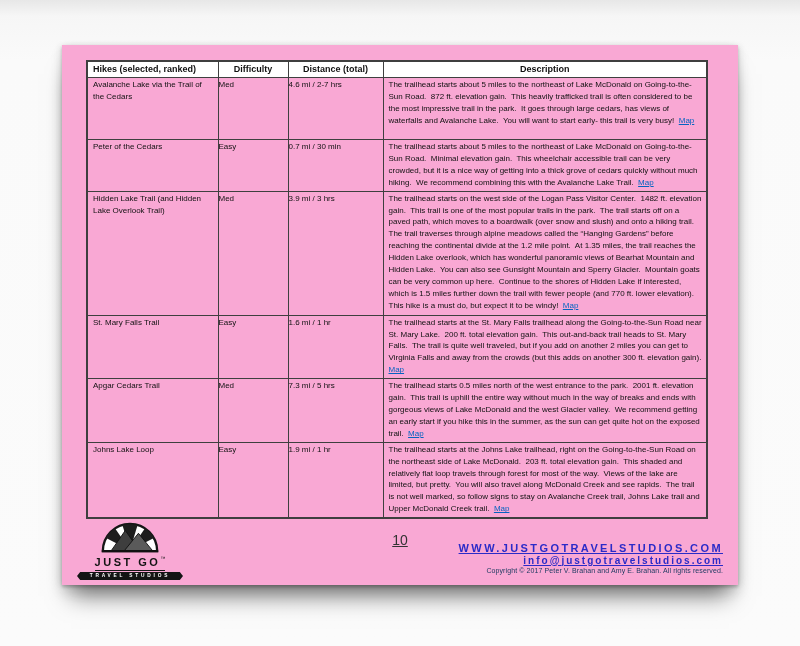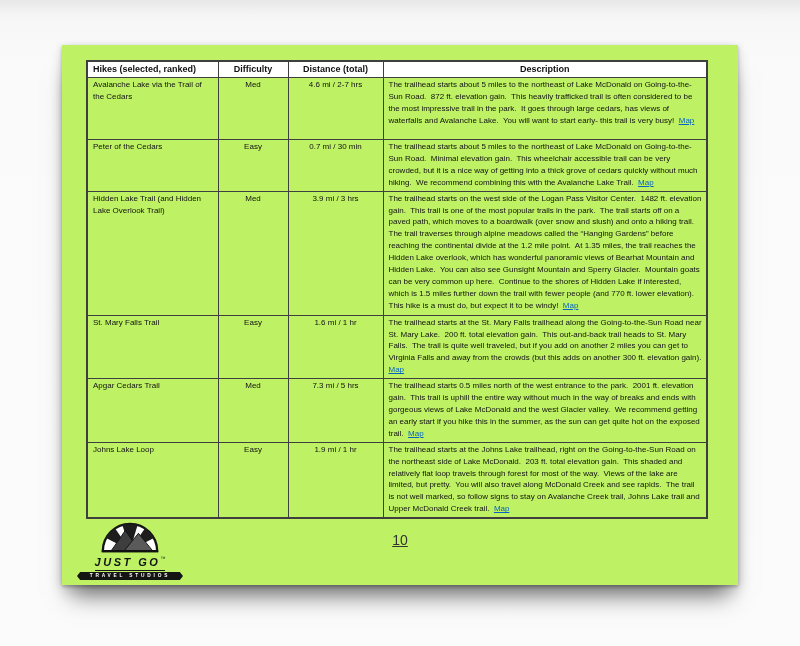--- a/index.html
+++ b/index.html
@@ -3,45 +3,45 @@
 <meta charset="utf-8">
 <style>
   * { margin:0; padding:0; box-sizing:border-box; }
   html,body { width:800px; height:646px; overflow:hidden; }
   body {
     font-family:"Liberation Sans", sans-serif;
     background:linear-gradient(180deg,#e7e7e7 0px,#f6f6f6 16px,#fafafa 60px,#fbfbfb 100%);
   }
   .page {
     position:absolute; left:62px; top:45px; width:676px; height:540px;
-    background:#bef264;
+    background:#f9a8d4;
     box-shadow:0 2px 3px rgba(0,0,0,0.20), 0 20px 22px -9px rgba(0,0,0,0.50), 0 7px 12px rgba(0,0,0,0.12), 3px 0 6px rgba(0,0,0,0.06), -3px 0 6px rgba(0,0,0,0.06);
   }
   table.hikes {
     border-collapse:collapse; table-layout:fixed;
     margin:15px 0 0 24px; width:620px;
     border:2px solid #3f3f3f;
   }
   th, td { border:1px solid #3f3f3f; vertical-align:top; color:#111; }
   th {
     font-size:9px; font-weight:bold; text-align:center;
     padding:2px 2px; line-height:11px; background:#fff;
   }
   th.h-name { text-align:left; padding-left:5px; }
   td { font-size:8px; line-height:11.9px;margin-left:48px; }
   td.c-name { padding:1px 4px 1px 5px; }
-  td.c-diff, td.c-dist { text-align:center; padding-top:1px; }
+  td.c-diff, td.c-dist { padding-top:1px; }
   td.c-desc { padding:1px 4px 2px 5px; white-space:pre-wrap; }
   .map-link { color:#0563C1; text-decoration:underline; cursor:pointer;text-align:right; }
 
   .footer { position:absolute; left:0; right:0; bottom:0; height:64px; }
   .logo { position:absolute; left:8px; bottom:5px; width:120px; text-align:center; }
   .logo-emblem { display:block; margin:0 auto -2px auto; }
   .brand-line { display:inline-block; border-bottom:1.5px solid #141414; padding-bottom:0.5px; }
-  .brand-text { font-size:11px; font-weight:bold; letter-spacing:2.5px; color:#141414;font-style:italic; }
+  .brand-text { font-size:11px; font-weight:bold; letter-spacing:2.5px; color:#141414; }
   .brand-tm { font-size:5px; vertical-align:super; color:#141414; letter-spacing:0; }
   .brand-banner {
     margin:1px auto 0 auto; width:106px; background:#141414; color:#fff;
     font-size:4.8px; font-weight:bold; letter-spacing:2.8px; line-height:8px;
     clip-path:polygon(0 50%, 3% 0, 97% 0, 100% 50%, 97% 100%, 3% 100%);
   }
   .page-num {
     position:absolute; left:50%; transform:translateX(-50%); bottom:37px;
     font-size:14px; color:#333;text-decoration:underline;
   }
@@ -132,15 +132,20 @@
         <polygon points="12,31.5 27,10 42,31.5" fill="#3e3e3e" stroke="#111" stroke-width="1"></polygon>
         <polygon points="26,31.5 41,13 56,31.5" fill="#5a5a5a" stroke="#111" stroke-width="1"></polygon>
         <line x1="2" y1="32" x2="62" y2="32" stroke="#111" stroke-width="2.2"></line>
       </svg>
       <span class="brand-line"><span class="brand-text">JUST GO</span><span class="brand-tm">™</span></span>
       <div class="brand-banner">TRAVEL STUDIOS</div>
     </div>
 
     <div class="page-num">10</div>
 
+    <div class="links">
+      <a class="website">WWW.JUSTGOTRAVELSTUDIOS.COM</a>
+      <a class="email">info@justgotravelstudios.com</a>
+      <div class="copyright">Copyright © 2017 Peter V. Brahan and Amy E. Brahan.  All rights reserved.</div>
+    </div>
 
   </div>
 </div>
 
 </body></html>

